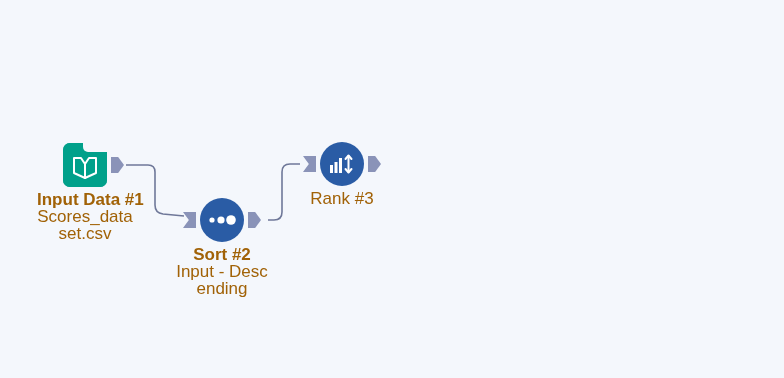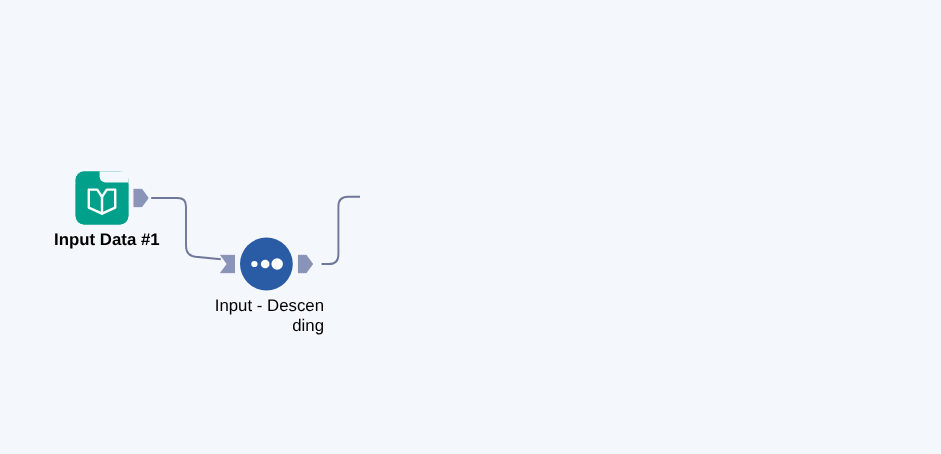--- a/index.html
+++ b/index.html
@@ -129,23 +129,23 @@
     transform: translateY(-50%);
   }
 
   
   .node-label {
     position: absolute;
     top: 48px;
     left: 50%;
     transform: translateX(-50%);
     width: 96px;
-    text-align: right;
-    color: #000000;
-    font-size: 14px;
+    text-align: center;
+    color: #a16207;
+    font-size: 17px;
     line-height: 17px;
     white-space: normal;
     word-break: break-all;
   }
   .node-label .title {
     font-weight: bold;
     display: block;
     white-space: nowrap;
     word-break: normal;
   }
@@ -178,34 +178,56 @@
           <svg class="icon-svg" width="26" height="24" viewBox="0 0 26 24">
             <path d="M2 2 L2 17 L13 22 L24 17 L24 2 L17 2 L13 8 L9 2 Z" fill="none" stroke="#ffffff" stroke-width="2" stroke-linejoin="round" stroke-linecap="round"></path>
             <path d="M13 8 L13 22" fill="none" stroke="#ffffff" stroke-width="2" stroke-linecap="round"></path>
           </svg>
         </div>
       </div>
       <div class="anchor out"></div>
     </div>
     <div class="node-label">
       <span class="title">Input Data #1</span>
+      <span class="subtitle">Scores_dataset.csv</span>
     </div>
   </div>
 
   <div class="node" style="left:200px; top:198px;">
     <div class="node-body">
       <div class="anchor in"></div>
       <div class="shape-circle">
         <svg class="icon-svg" width="28" height="14" viewBox="0 0 28 14">
           <circle cx="4" cy="7" r="2.6" fill="#ffffff"></circle>
           <circle cx="13" cy="7" r="3.6" fill="#ffffff"></circle>
           <circle cx="23" cy="7" r="4.8" fill="#ffffff"></circle>
         </svg>
       </div>
       <div class="anchor out"></div>
     </div>
     <div class="node-label">
+      <span class="title">Sort #2</span>
       <span class="subtitle">Input - Descending</span>
     </div>
   </div>
 
+  <div class="node" style="left:320px; top:142px;">
+    <div class="node-body">
+      <div class="anchor in"></div>
+      <div class="shape-circle">
+        <svg class="icon-svg" width="26" height="22" viewBox="0 0 26 22">
+          <rect x="1" y="12" width="3" height="8" fill="#ffffff"></rect>
+          <rect x="5.5" y="9" width="3" height="11" fill="#ffffff"></rect>
+          <rect x="10" y="5" width="3" height="15" fill="#ffffff"></rect>
+          <path d="M19.5 3 L19.5 19" stroke="#ffffff" stroke-width="2" stroke-linecap="round" fill="none"></path>
+          <path d="M16.5 6 L19.5 2.5 L22.5 6" stroke="#ffffff" stroke-width="2" stroke-linecap="round" stroke-linejoin="round" fill="none"></path>
+          <path d="M16.5 16 L19.5 19.5 L22.5 16" stroke="#ffffff" stroke-width="2" stroke-linecap="round" stroke-linejoin="round" fill="none"></path>
+        </svg>
+      </div>
+      <div class="anchor out"></div>
+    </div>
+    <div class="node-label no-sub">
+      <span class="title">Rank #3</span>
+      <span class="subtitle"></span>
+    </div>
+  </div>
 
 </div>
 
 </body></html>

